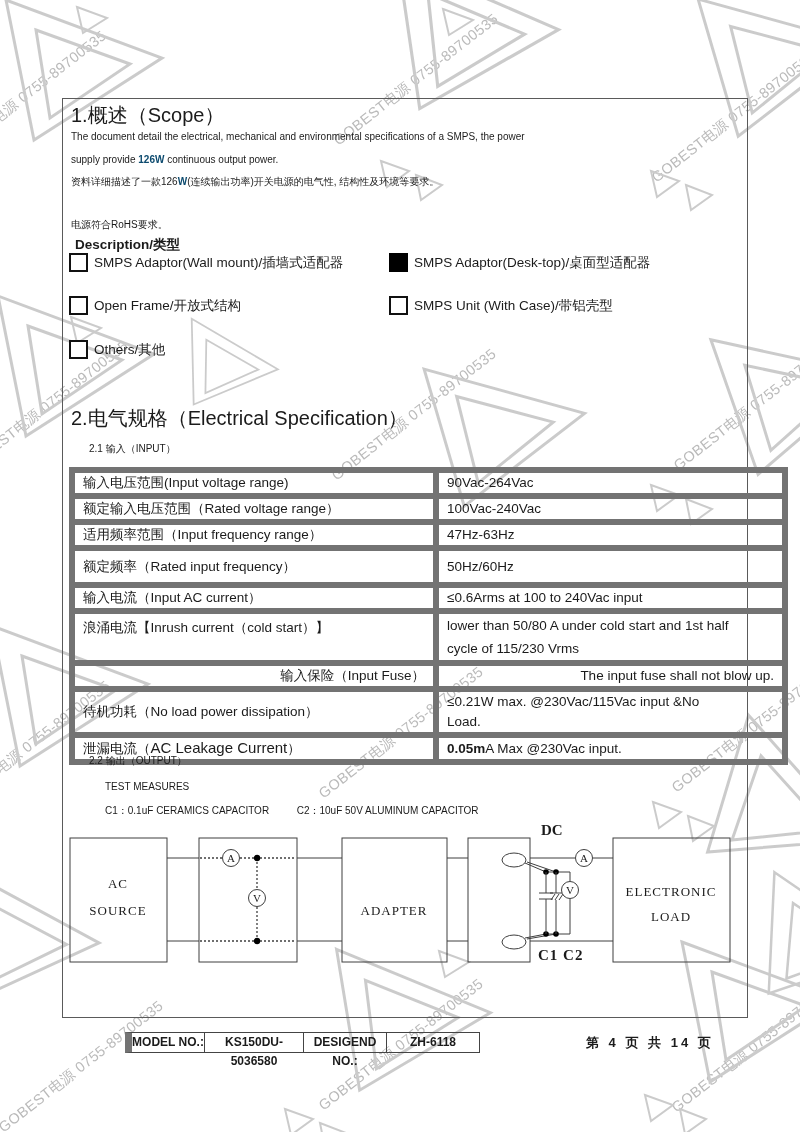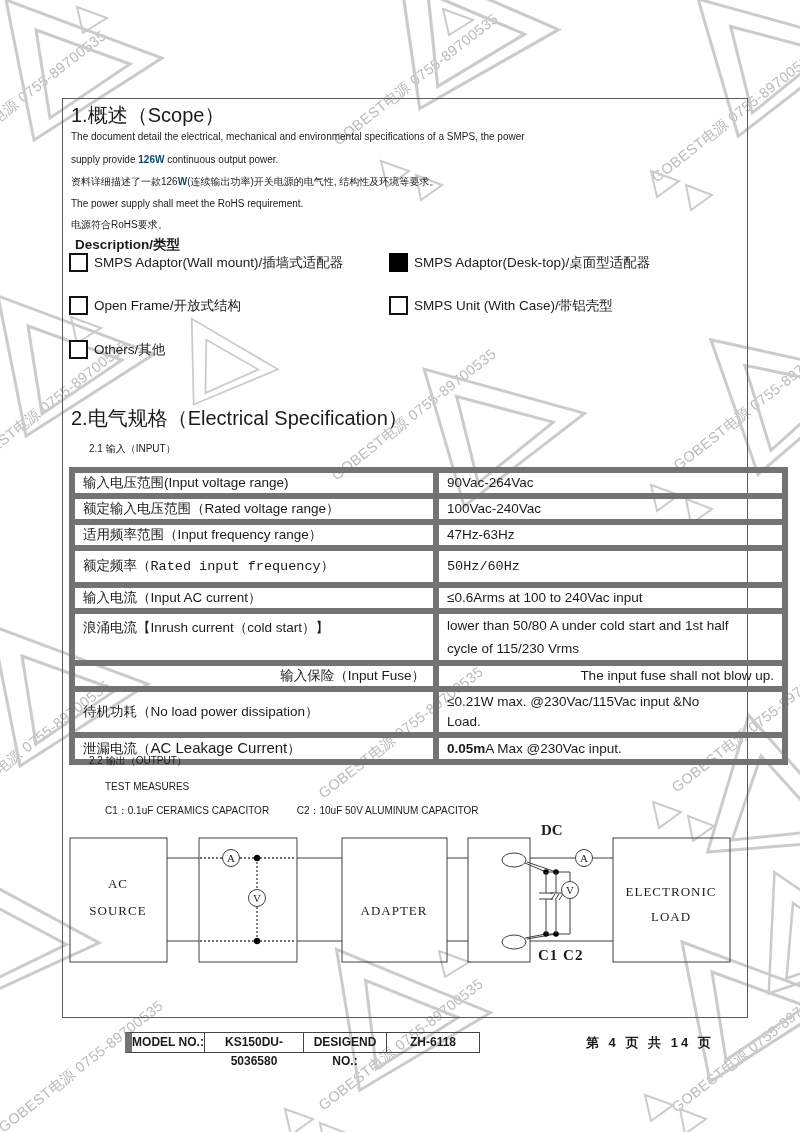--- a/index.html
+++ b/index.html
@@ -168,21 +168,20 @@
 
     <div class="abs body-txt" style="left:8px;top:26px;width:668px;">
       <span>The document detail the electrical, mechanical and environmental specifications of a SMPS, the power</span><br>
       <span>supply provide </span><span class="blue">126W</span><span> continuous output power.</span>
     </div>
 
     <div class="abs body-txt" style="left:8px;top:71px;width:668px;">
       <span>资料详细描述了一款126</span><span class="blue">W</span><span>(连续输出功率)开关电源的电气性, 结构性及环境等要求。</span>
     </div>
 
-    <div class="abs body-txt" style="left:8px;top:93px;">The power supply shall meet the RoHS requirement.</div>
     <div class="abs body-txt" style="left:8px;top:114px;">电源符合RoHS要求。</div>
 
     <div class="abs desc-label" style="left:12px;top:137px;">Description/类型</div>
 
     <div class="cb-row" style="top:154px;">
       <div class="cb-col1">
         <span class="cbox"></span>
         <span>SMPS Adaptor(Wall mount)/插墙式适配器</span>
       </div>
       <div class="cb-col2">
@@ -219,21 +218,21 @@
           <td class="val">90Vac-264Vac</td>
         </tr>
         <tr style="height:25px;">
           <td class="lbl">额定输入电压范围（Rated voltage range）</td>
           <td class="val">100Vac-240Vac</td>
         </tr>
         <tr style="height:25px;">
           <td class="lbl">适用频率范围（Input frequency range）</td>
           <td class="val">47Hz-63Hz</td>
         </tr>
-        <tr style="height:37px;font-family:Liberation Mono, monospace;">
+        <tr style="height:37px;">
           <td class="lbl">额定频率（Rated input frequency）</td>
           <td class="val">50Hz/60Hz</td>
         </tr>
         <tr style="height:25px;">
           <td class="lbl">输入电流（Input AC current）</td>
           <td class="val">≤0.6Arms at 100 to 240Vac input</td>
         </tr>
         <tr style="height:48px;">
           <td class="lbl" style="vertical-align:top;padding-top:4px;">浪涌电流【Inrush current（cold start）】</td>
           <td class="val" style="line-height:23px;">

